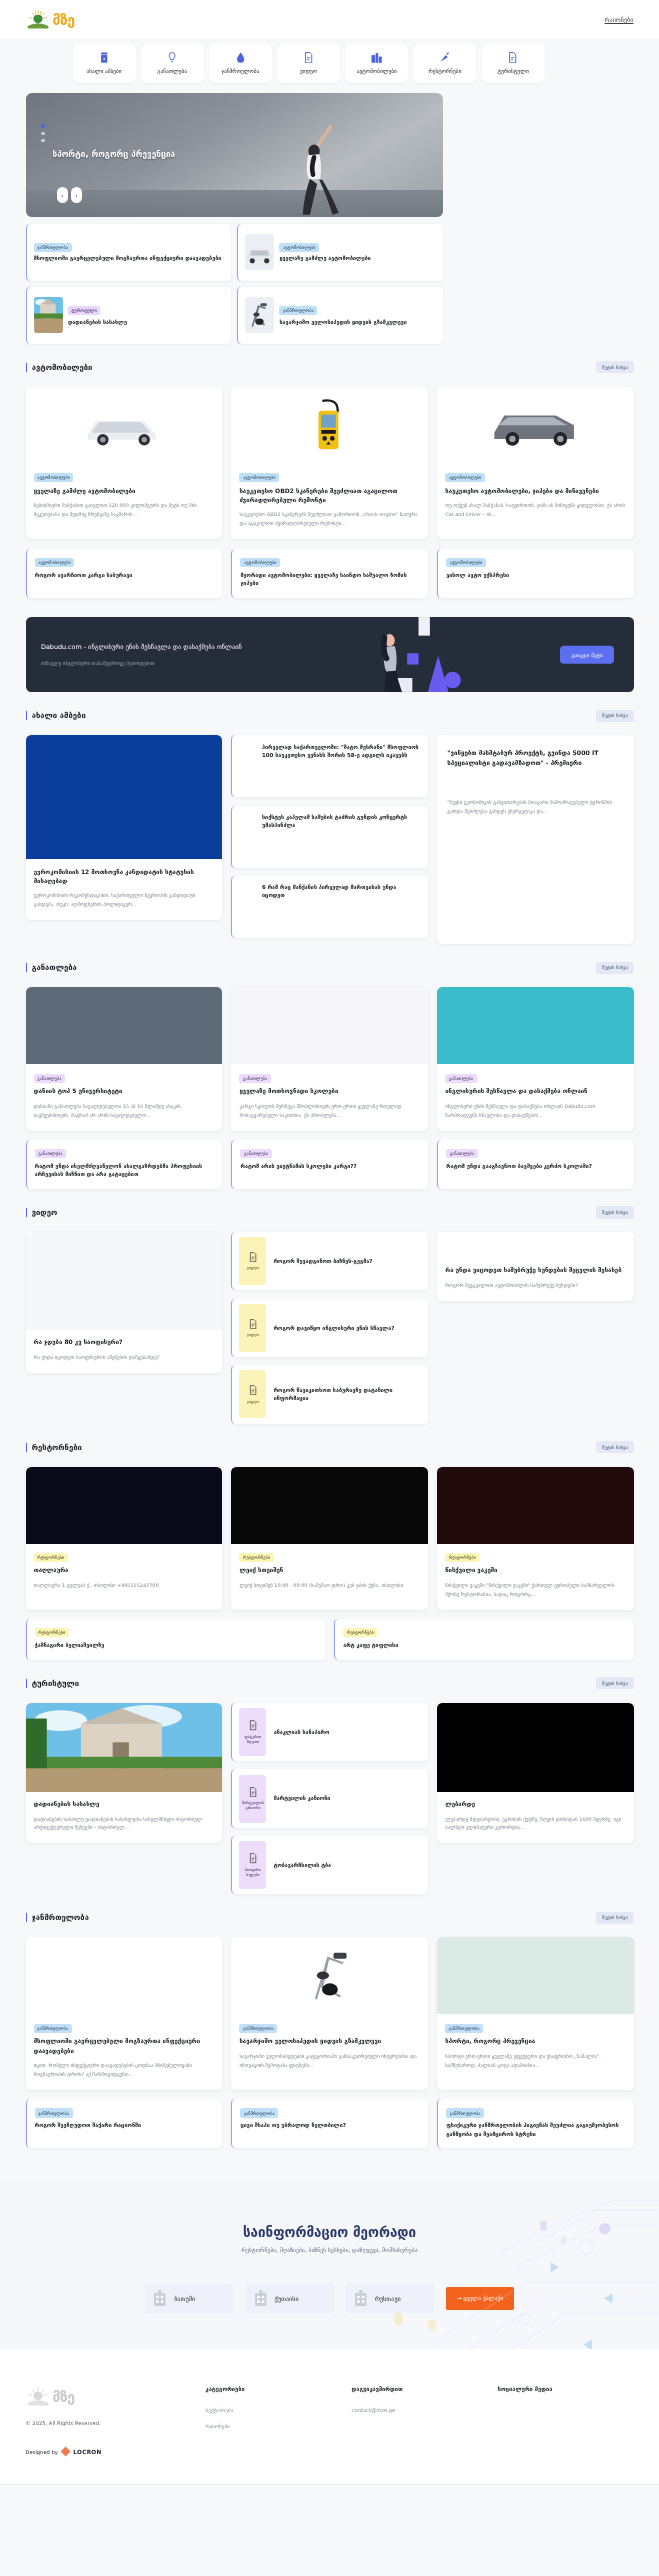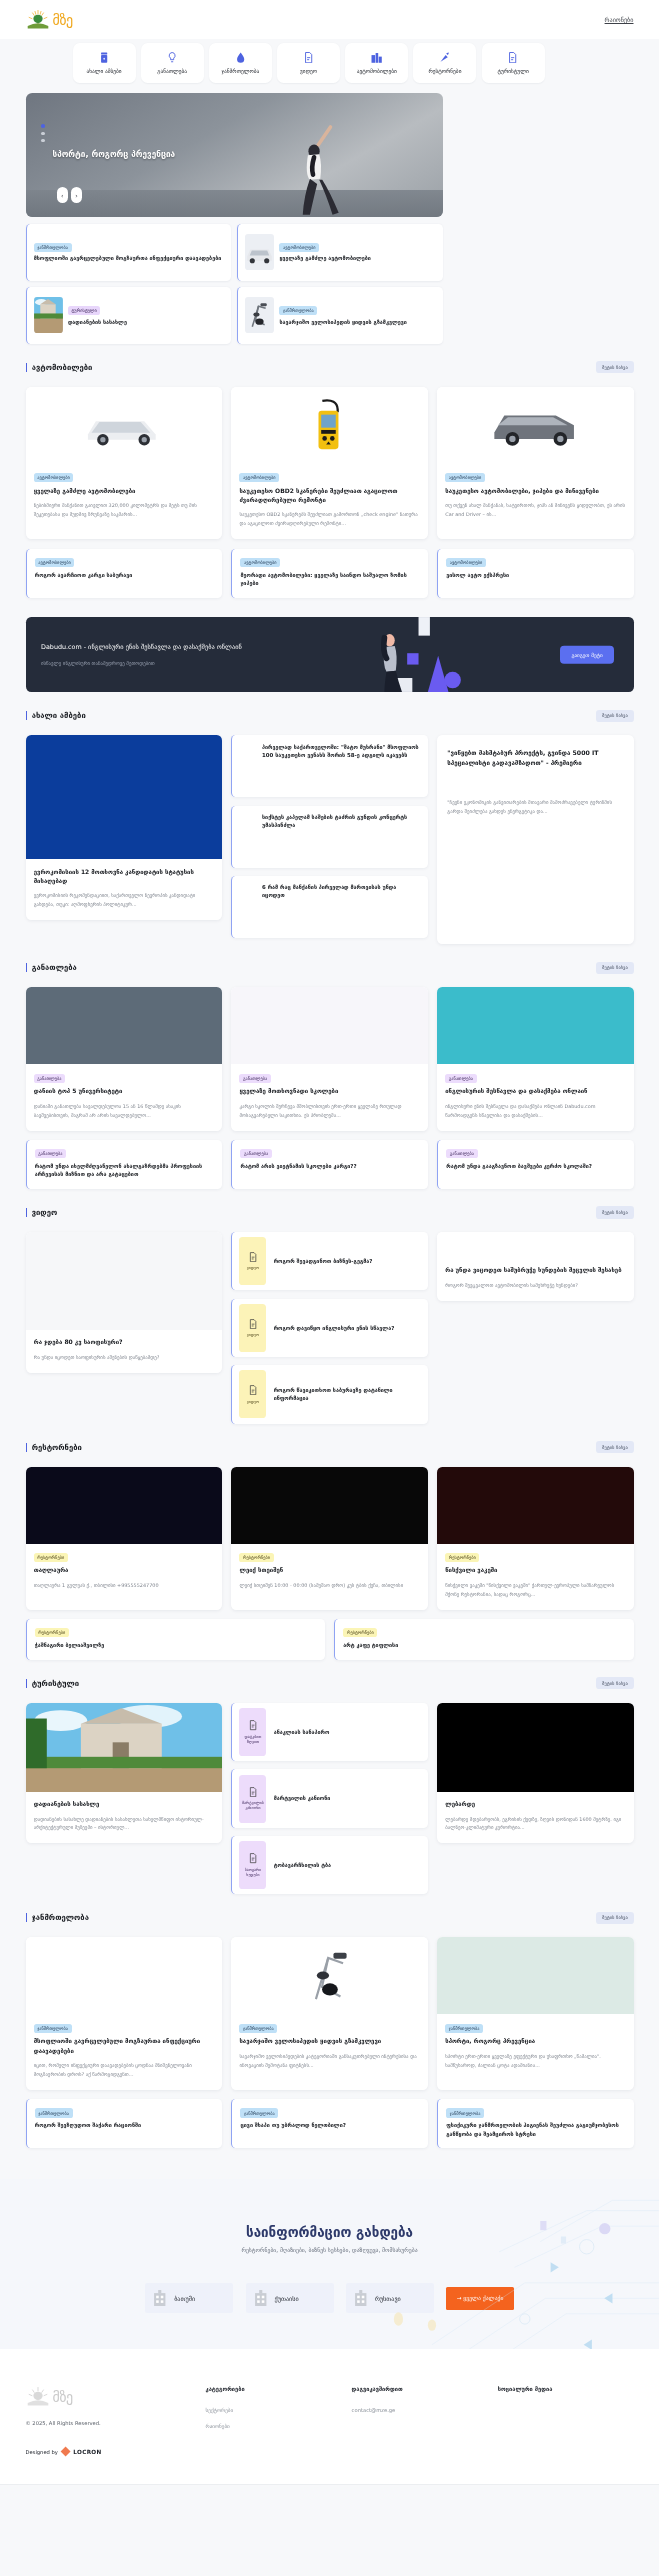--- a/index.html
+++ b/index.html
@@ -9,21 +9,21 @@
     background:#f7f8fa; color:#1b1d21; width:659px;
     -webkit-font-smoothing:antialiased;
   }
   .wrap { width:608px; margin:0 auto; }
 
   
   .topbar { background:#ffffff; height:39px; display:flex; align-items:center; }
   .topbar-inner { width:608px; margin:0 auto; display:flex; align-items:center; justify-content:space-between; }
   .brand { display:flex; align-items:center; gap:3.1px; }
   .brand-mark { width:24px; height:20.6px; position:relative; }
-  .brand-text { font-size:14px; color:#f0a81e; font-weight:400; letter-spacing:-0.5px; }
+  .brand-text { font-size:14px; color:#f0a81e; font-weight:700; letter-spacing:-0.5px; }
   .topbar-link { font-size:6.2px; color:#3d4148; }
 
   .navstrip { background:#f7f8fa; padding:4.1px 0 7.2px; }
   .navrow { width:608px; margin:0 auto; display:flex; gap:5.2px; justify-content:flex-start; padding-left:47px;}
   .navcard {
     background:#fff; border-radius:6.7px; width:63px; height:40px;
     display:flex; flex-direction:column; align-items:center; justify-content:center; gap:3.1px;
     box-shadow:0 0.5px 1.5px rgba(20,30,60,.05);
   }
   .navcard .ic { color:#4e63e0; }
@@ -617,21 +617,21 @@
     </g>
     <polygon points="350,140 366,150 350,160" fill="#8fc7ea"></polygon>
     <polygon points="470,200 454,210 470,220" fill="#8fc7ea"></polygon>
     <polygon points="430,290 414,300 430,310" fill="#8fc7ea"></polygon>
     <rect x="330" y="60" width="12" height="18" fill="#c8c5f2"></rect>
     <rect x="370" y="90" width="10" height="14" fill="#cfe3f5"></rect>
     <circle cx="455" cy="75" r="11" fill="#c3bdf0"></circle>
     <ellipse cx="55" cy="250" rx="9" ry="13" fill="#f6e3a8"></ellipse>
     <ellipse cx="120" cy="262" rx="8" ry="11" fill="#f6e3a8"></ellipse>
   </svg>
-  <h2>საინფორმაციო გახდება</h2>
+  <h2>საინფორმაციო მეორადი</h2>
   <div class="sub">რესტორნები, მღაზიები, ბიზნეს სესხები, დაზღვევა, მომსახურება</div>
   <div class="city-row" id="city-row">
       <div class="city">
         <span><svg width="15.5" height="17.5" viewBox="0 0 30 34" fill="#c9cdd4">
             <rect x="4" y="8" width="22" height="26"></rect>
             <rect x="12" y="2" width="6" height="6"></rect>
             <rect x="8" y="13" width="5" height="5" fill="#fff"></rect>
             <rect x="17" y="13" width="5" height="5" fill="#fff"></rect>
             <rect x="8" y="22" width="5" height="5" fill="#fff"></rect>
             <rect x="17" y="22" width="5" height="5" fill="#fff"></rect>

